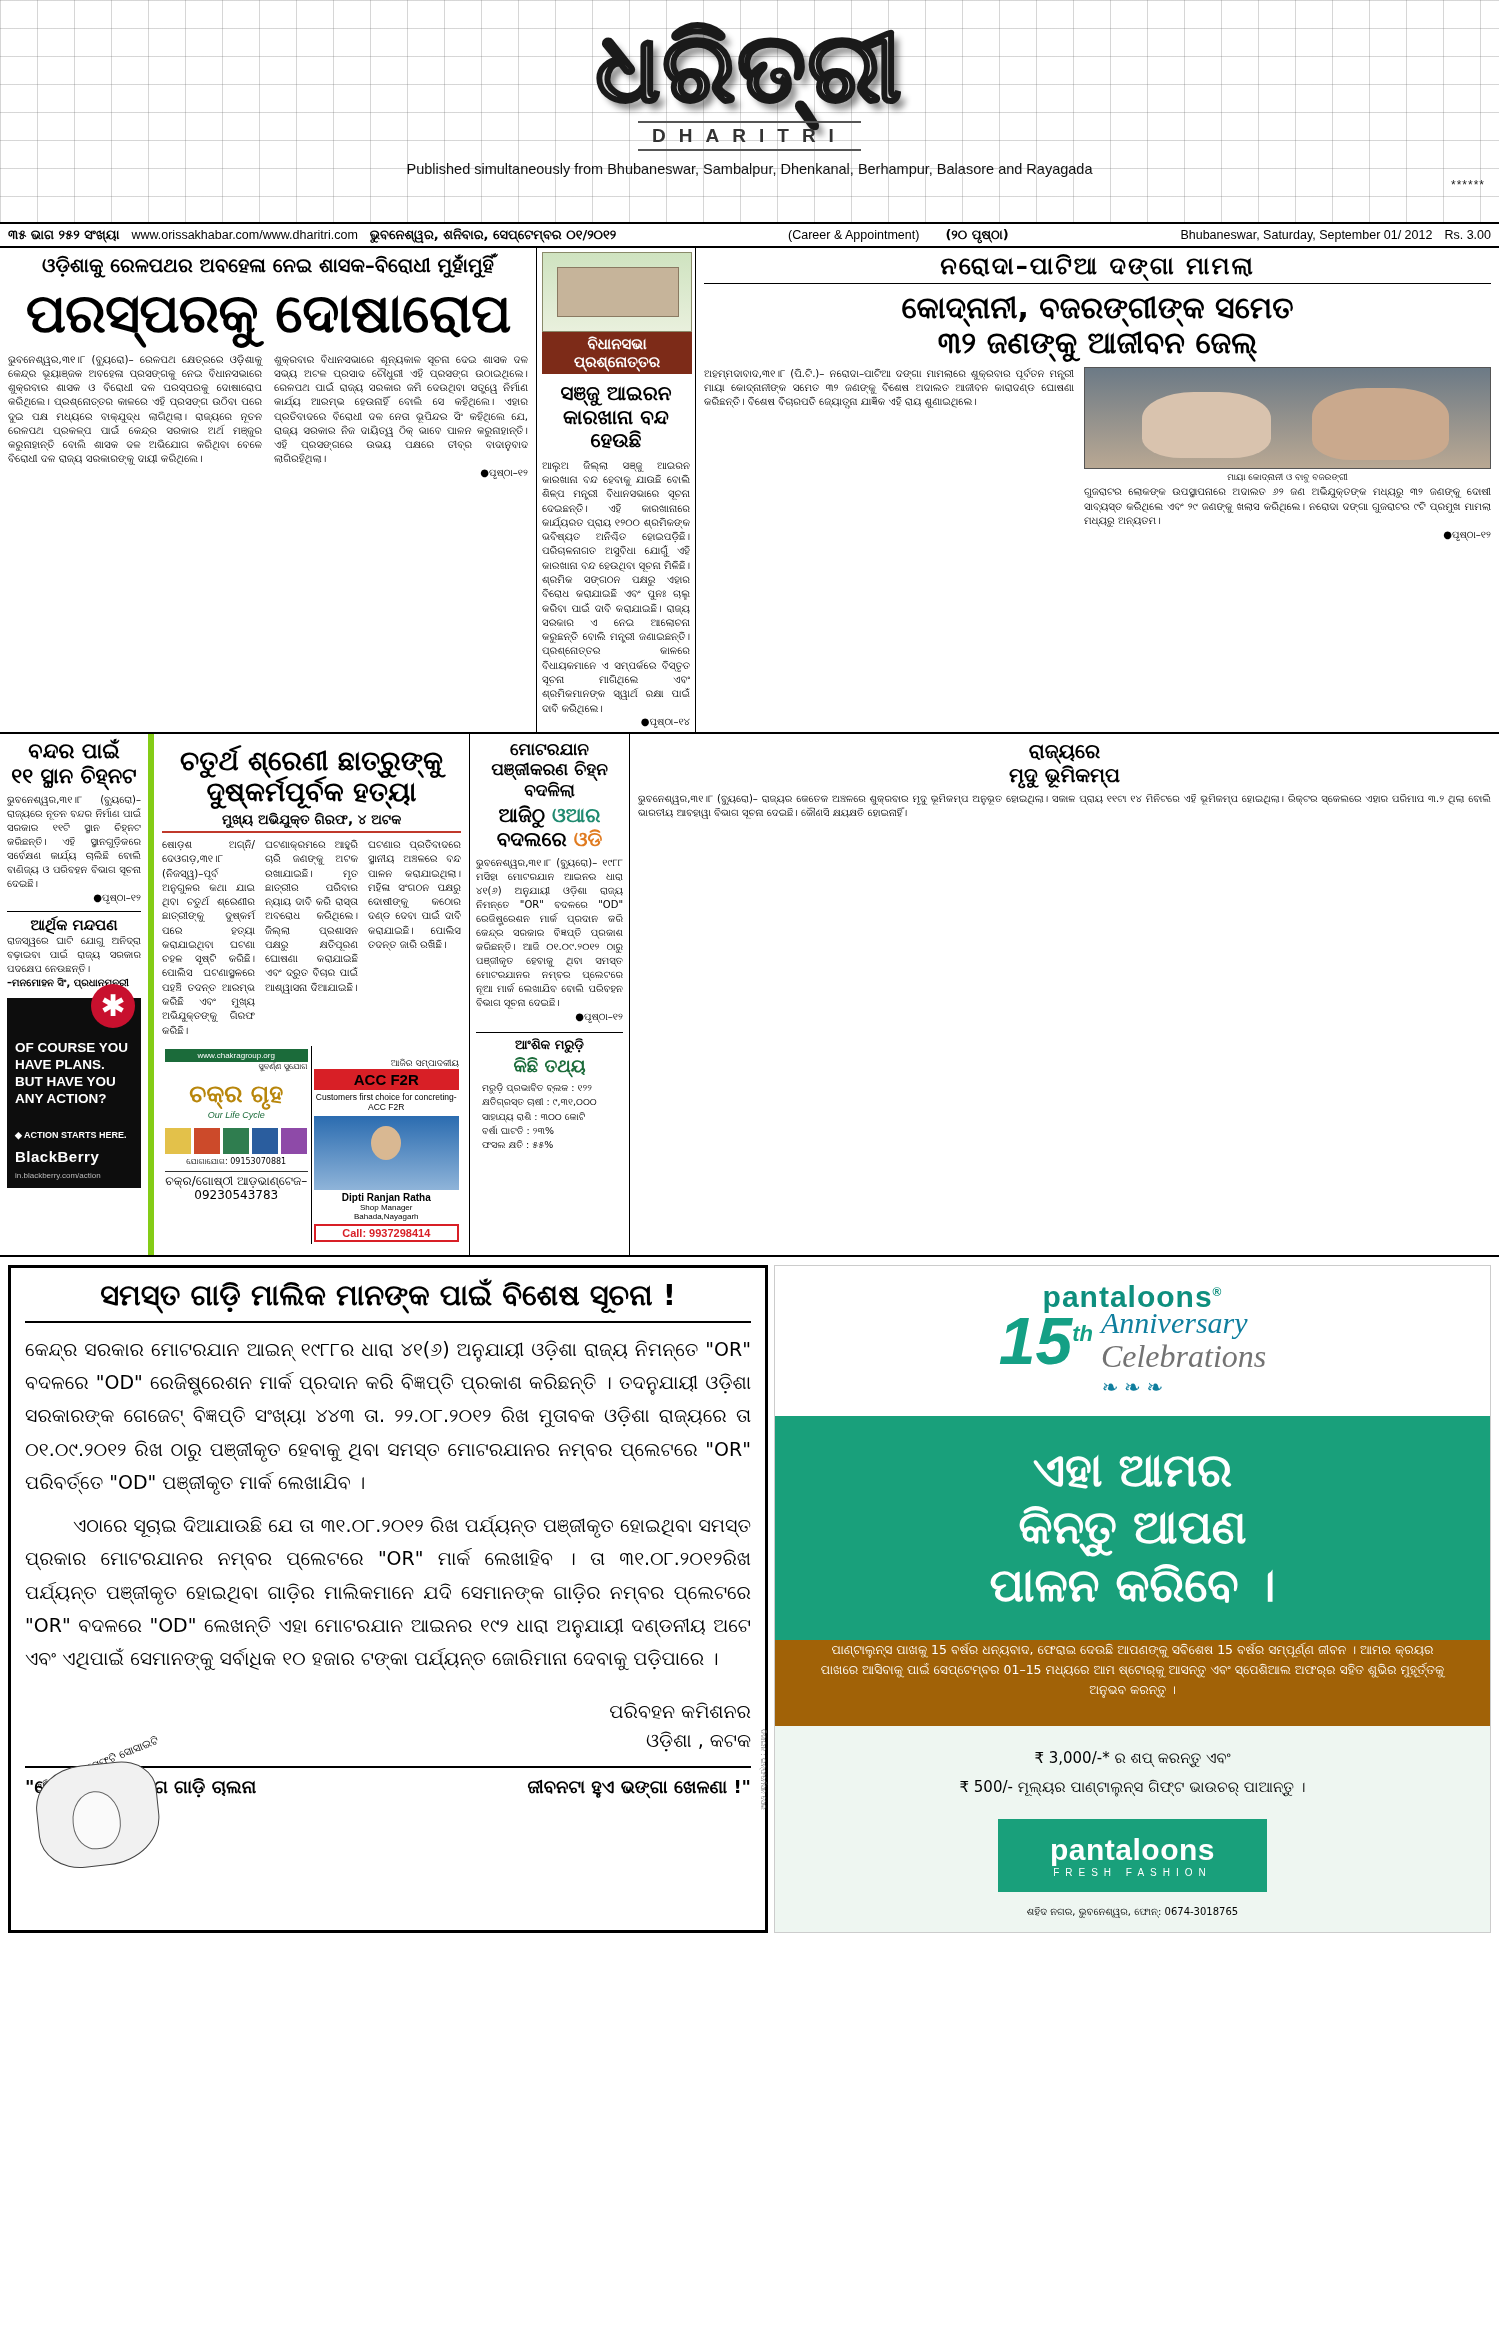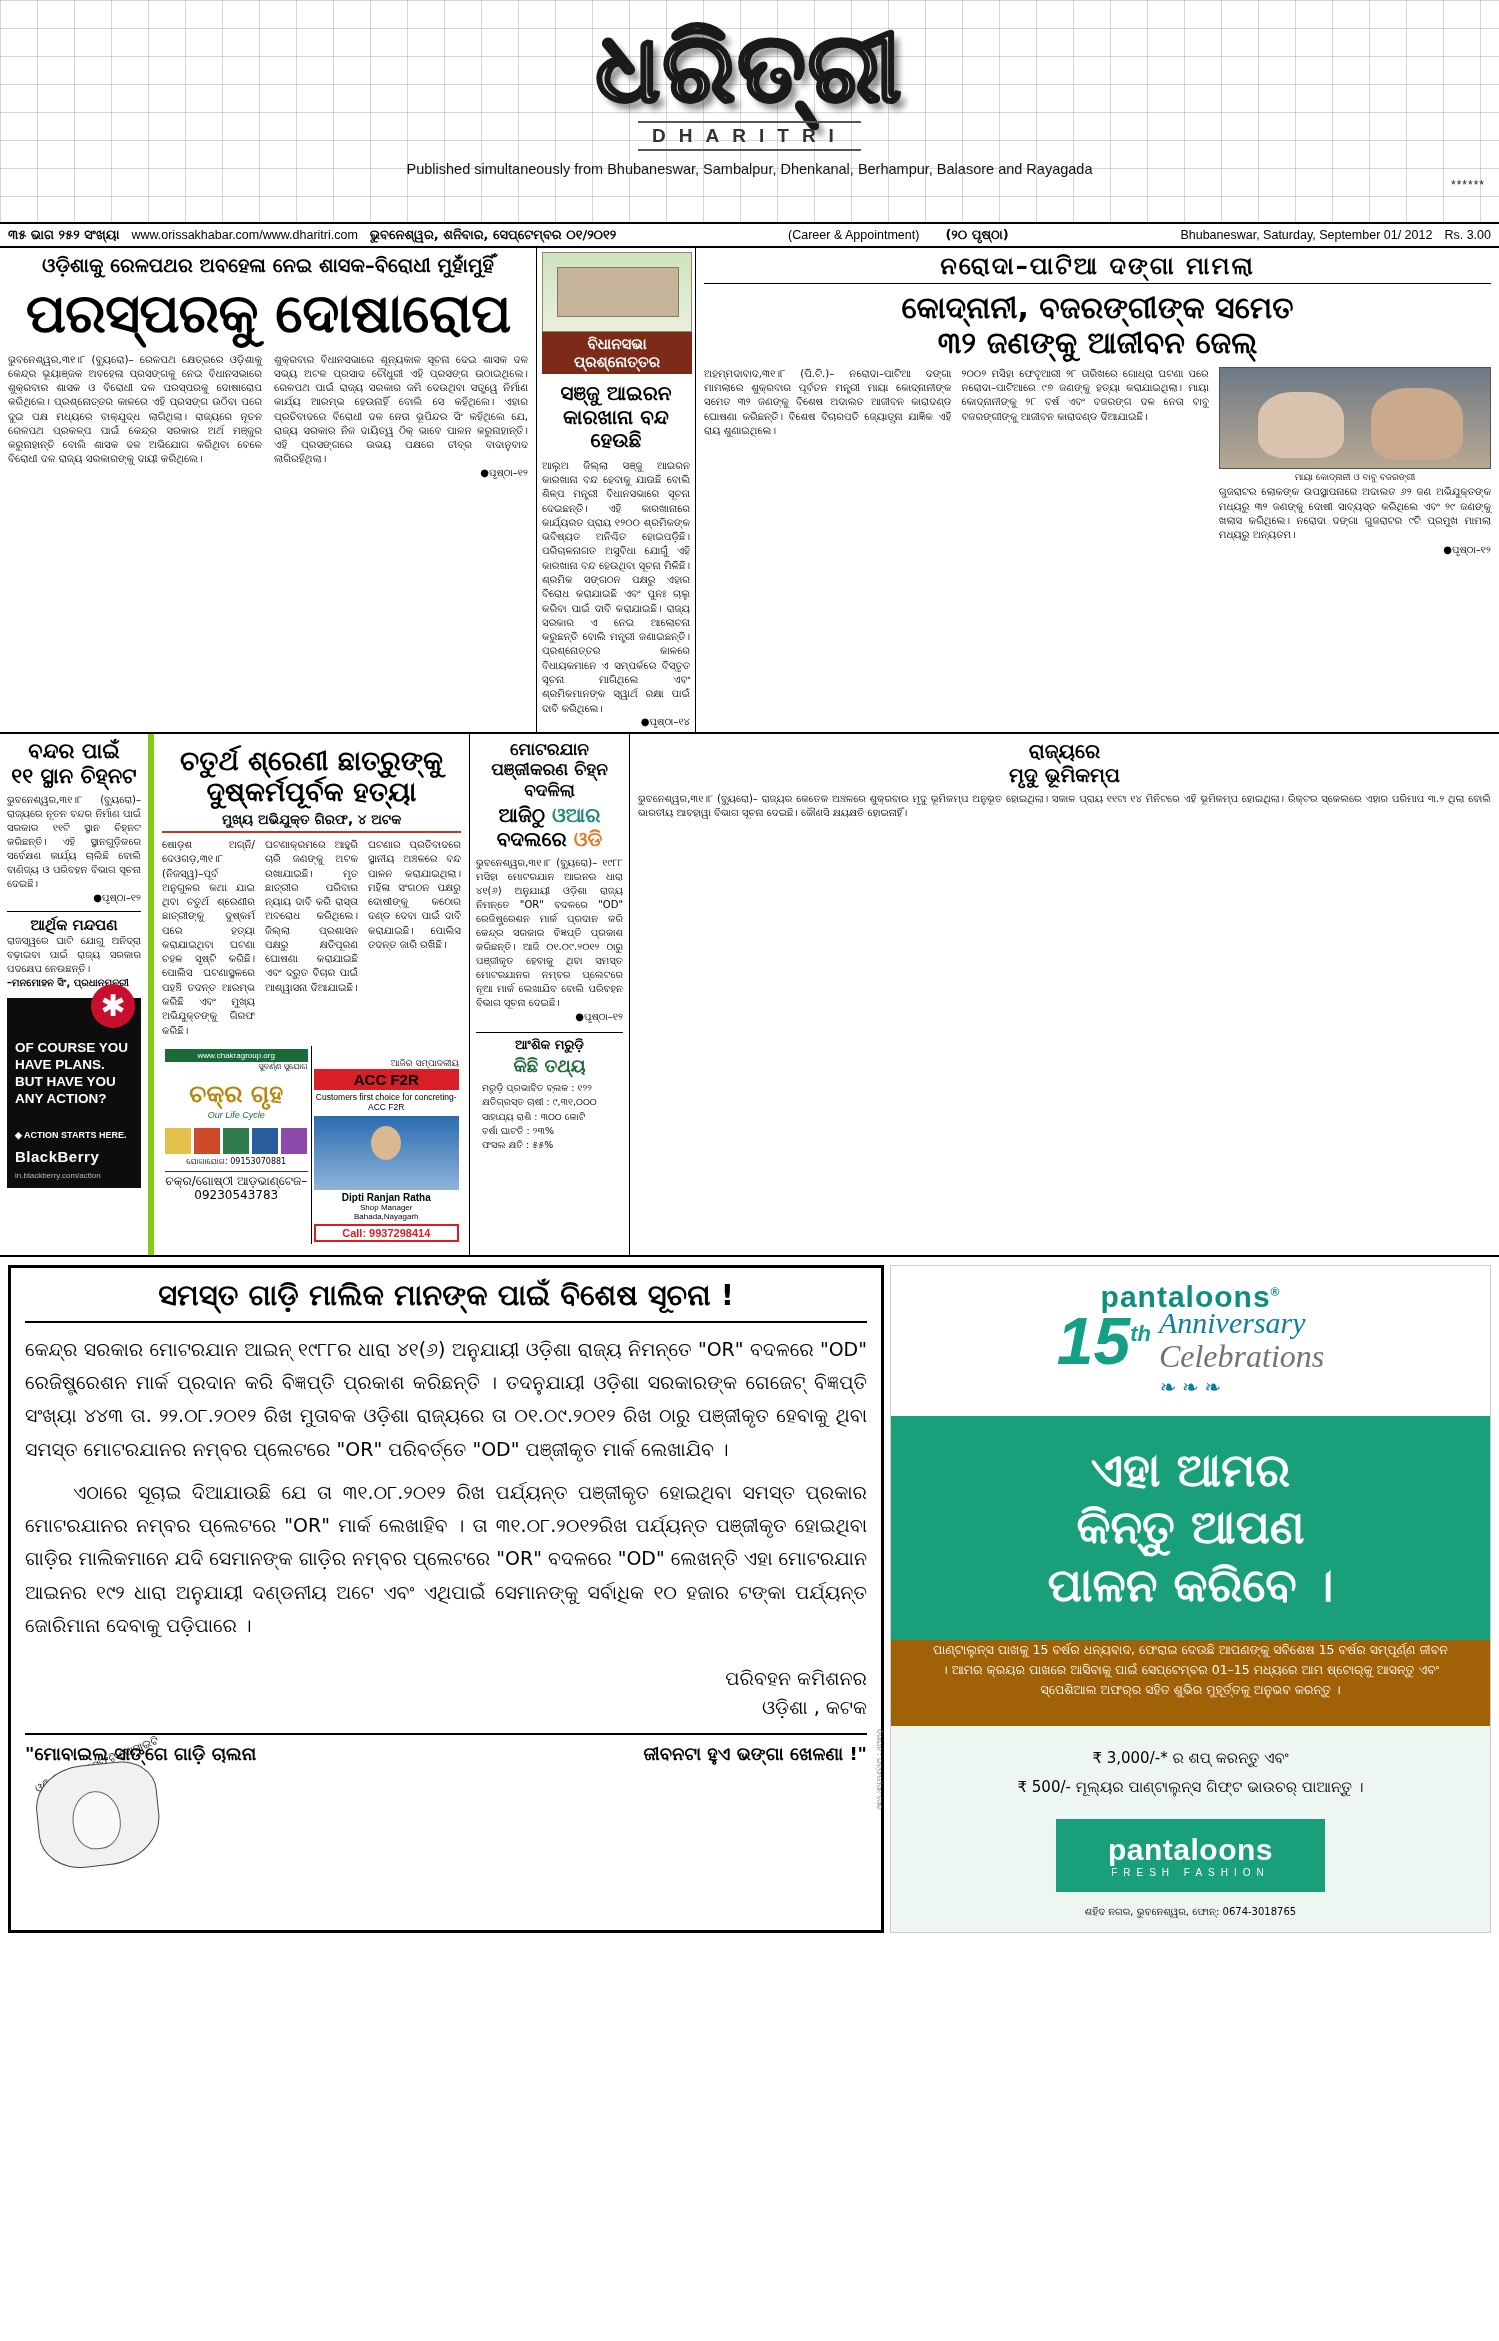--- a/index.html
+++ b/index.html
@@ -96,21 +96,21 @@
   .ad3 .nm{font-size:10px;font-weight:bold;text-align:center;}
   .ad3 .role{font-size:8px;text-align:center;}
   .ad3 .call{border:2px solid #d81f26;color:#d81f26;font-weight:bold;font-size:11px;text-align:center;margin-top:3px;padding:1px;}
   .ad4{flex:1;padding:4px 6px;box-sizing:border-box;}
   .ad4 .t1{font-family:"DejaVu Sans",sans-serif;font-weight:bold;font-size:13px;text-align:center;}
   .ad4 .t2{font-family:"DejaVu Sans",sans-serif;font-weight:bold;font-size:18px;color:#1b6b3a;text-align:center;margin:2px 0 4px;}
   .ad4 .rows{font-family:"DejaVu Sans",sans-serif;font-size:9.5px;line-height:1.5;}
 
   
   .bottom{display:flex;}
-  .notice{width:876px;border:3px solid #000;box-sizing:border-box;margin:8px 6px 10px 8px;padding:10px 14px;position:relative;}
+  .notice{width:760px;border:3px solid #000;box-sizing:border-box;margin:8px 6px 10px 8px;padding:10px 14px;position:relative;}
   .notice-title{font-family:"DejaVu Sans",sans-serif;font-weight:bold;font-size:29px;text-align:center;
     border-bottom:2px solid #000;padding-bottom:8px;margin-bottom:10px;}
   .notice-body{font-family:"DejaVu Sans",sans-serif;font-size:19px;line-height:1.75;text-align:justify;}
   .notice-body p{margin:0 0 10px 0;}
   .sign{font-family:"DejaVu Sans",sans-serif;font-size:19px;text-align:right;line-height:1.5;margin-top:22px;}
   .map{position:absolute;left:26px;bottom:46px;width:170px;height:120px;}
   .map .shape{width:120px;height:100px;background:#f1f1f1;border:1.5px solid #444;
     border-radius:40% 30% 45% 35%;transform:rotate(-6deg);position:relative;}
   .map .seal{position:absolute;left:34px;top:26px;width:46px;height:56px;border:1px solid #666;border-radius:50% 50% 45% 45%;background:#fafafa;}
   .map .arc{position:absolute;left:-6px;top:-6px;font-family:"DejaVu Sans",sans-serif;font-size:11px;transform:rotate(-22deg);}
@@ -197,21 +197,20 @@
     </div>
 
     <div class="right-block">
       <div class="section-band">ନରୋଦା–ପାଟିଆ ଦଙ୍ଗା ମାମଲା</div>
       <div class="headline-2">
         <div>କୋଦ୍‌ନାନୀ, ବଜରଙ୍ଗୀଙ୍କ ସମେତ</div>
         <div>୩୨ ଜଣଙ୍କୁ ଆଜୀବନ ଜେଲ୍</div>
       </div>
       <div class="r-3col">
         <div class="c">ଅହମ୍ମଦାବାଦ,୩୧।୮ (ପି.ଟି.)– ନରୋଦା–ପାଟିଆ ଦଙ୍ଗା ମାମଲାରେ ଶୁକ୍ରବାର ପୂର୍ବତନ ମନ୍ତ୍ରୀ ମାୟା କୋଦ୍‌ନାନୀଙ୍କ ସମେତ ୩୨ ଜଣଙ୍କୁ ବିଶେଷ ଅଦାଲତ ଆଜୀବନ କାରାଦଣ୍ଡ ଘୋଷଣା କରିଛନ୍ତି। ବିଶେଷ ବିଚାରପତି ଜ୍ୟୋତ୍ସ୍ନା ଯାଜ୍ଞିକ ଏହି ରାୟ ଶୁଣାଇଥିଲେ।</div>
-        <div class="c">୨୦୦୨ ମସିହା ଫେବୃଆରୀ ୨୮ ତାରିଖରେ ଗୋଧ୍ରା ଘଟଣା ପରେ ନରୋଦା–ପାଟିଆରେ ୯୭ ଜଣଙ୍କୁ ହତ୍ୟା କରାଯାଇଥିଲା। ମାୟା କୋଦ୍‌ନାନୀଙ୍କୁ ୨୮ ବର୍ଷ ଏବଂ ବଜରଙ୍ଗ ଦଳ ନେତା ବାବୁ ବଜରଙ୍ଗୀଙ୍କୁ ଆଜୀବନ କାରାଦଣ୍ଡ ଦିଆଯାଇଛି।</div>
         <div class="c" style="flex:1.1">
           <div class="photo people" style="height:100px;">
             <div class="f1"></div>
               <div class="f2"></div>
           </div>
           <div style="font-size:9px;text-align:center;padding:2px 0;" class="od">ମାୟା କୋଦ୍‌ନାନୀ ଓ ବାବୁ ବଜରଙ୍ଗୀ</div>
           <div>ଗୁଜରାଟର ଲୋକଙ୍କ ଉପସ୍ଥାପନାରେ ଅଦାଲତ ୬୨ ଜଣ ଅଭିଯୁକ୍ତଙ୍କ ମଧ୍ୟରୁ ୩୨ ଜଣଙ୍କୁ ଦୋଷୀ ସାବ୍ୟସ୍ତ କରିଥିଲେ ଏବଂ ୨୯ ଜଣଙ୍କୁ ଖଲାସ କରିଥିଲେ। ନରୋଦା ଦଙ୍ଗା ଗୁଜରାଟର ୯ଟି ପ୍ରମୁଖ ମାମଲା ମଧ୍ୟରୁ ଅନ୍ୟତମ।</div>
           <div style="font-size:10px;text-align:right;">●ପୃଷ୍ଠା–୧୨</div>
         </div>
       </div>

